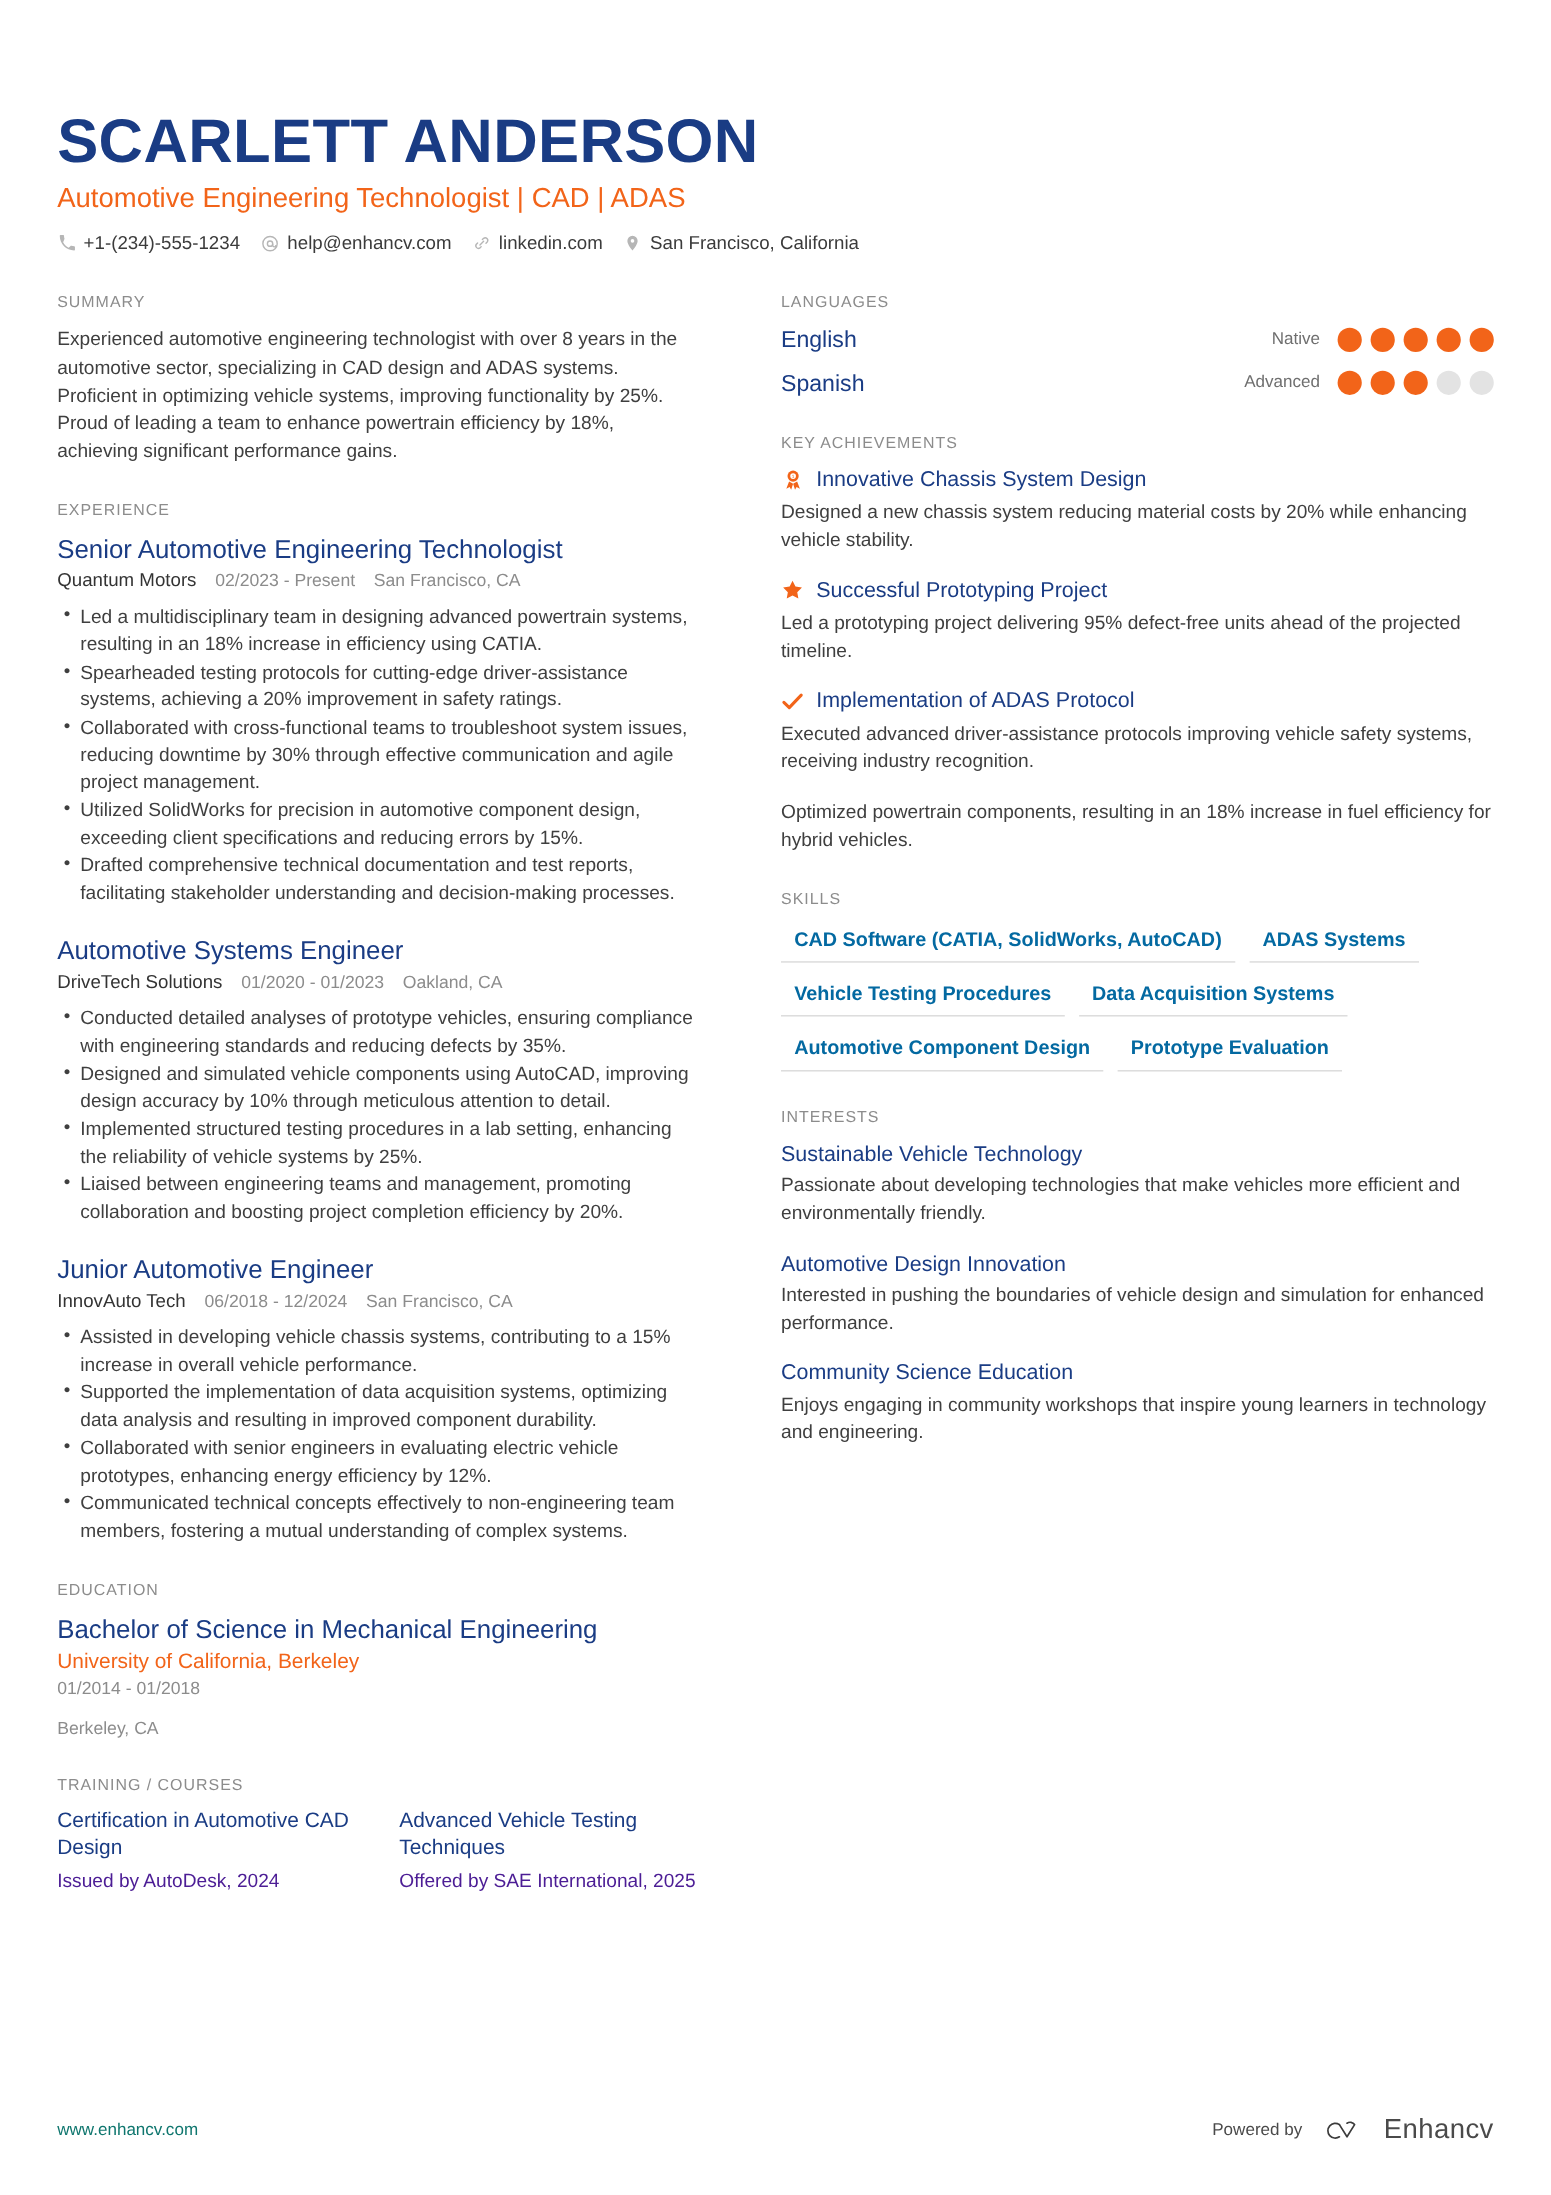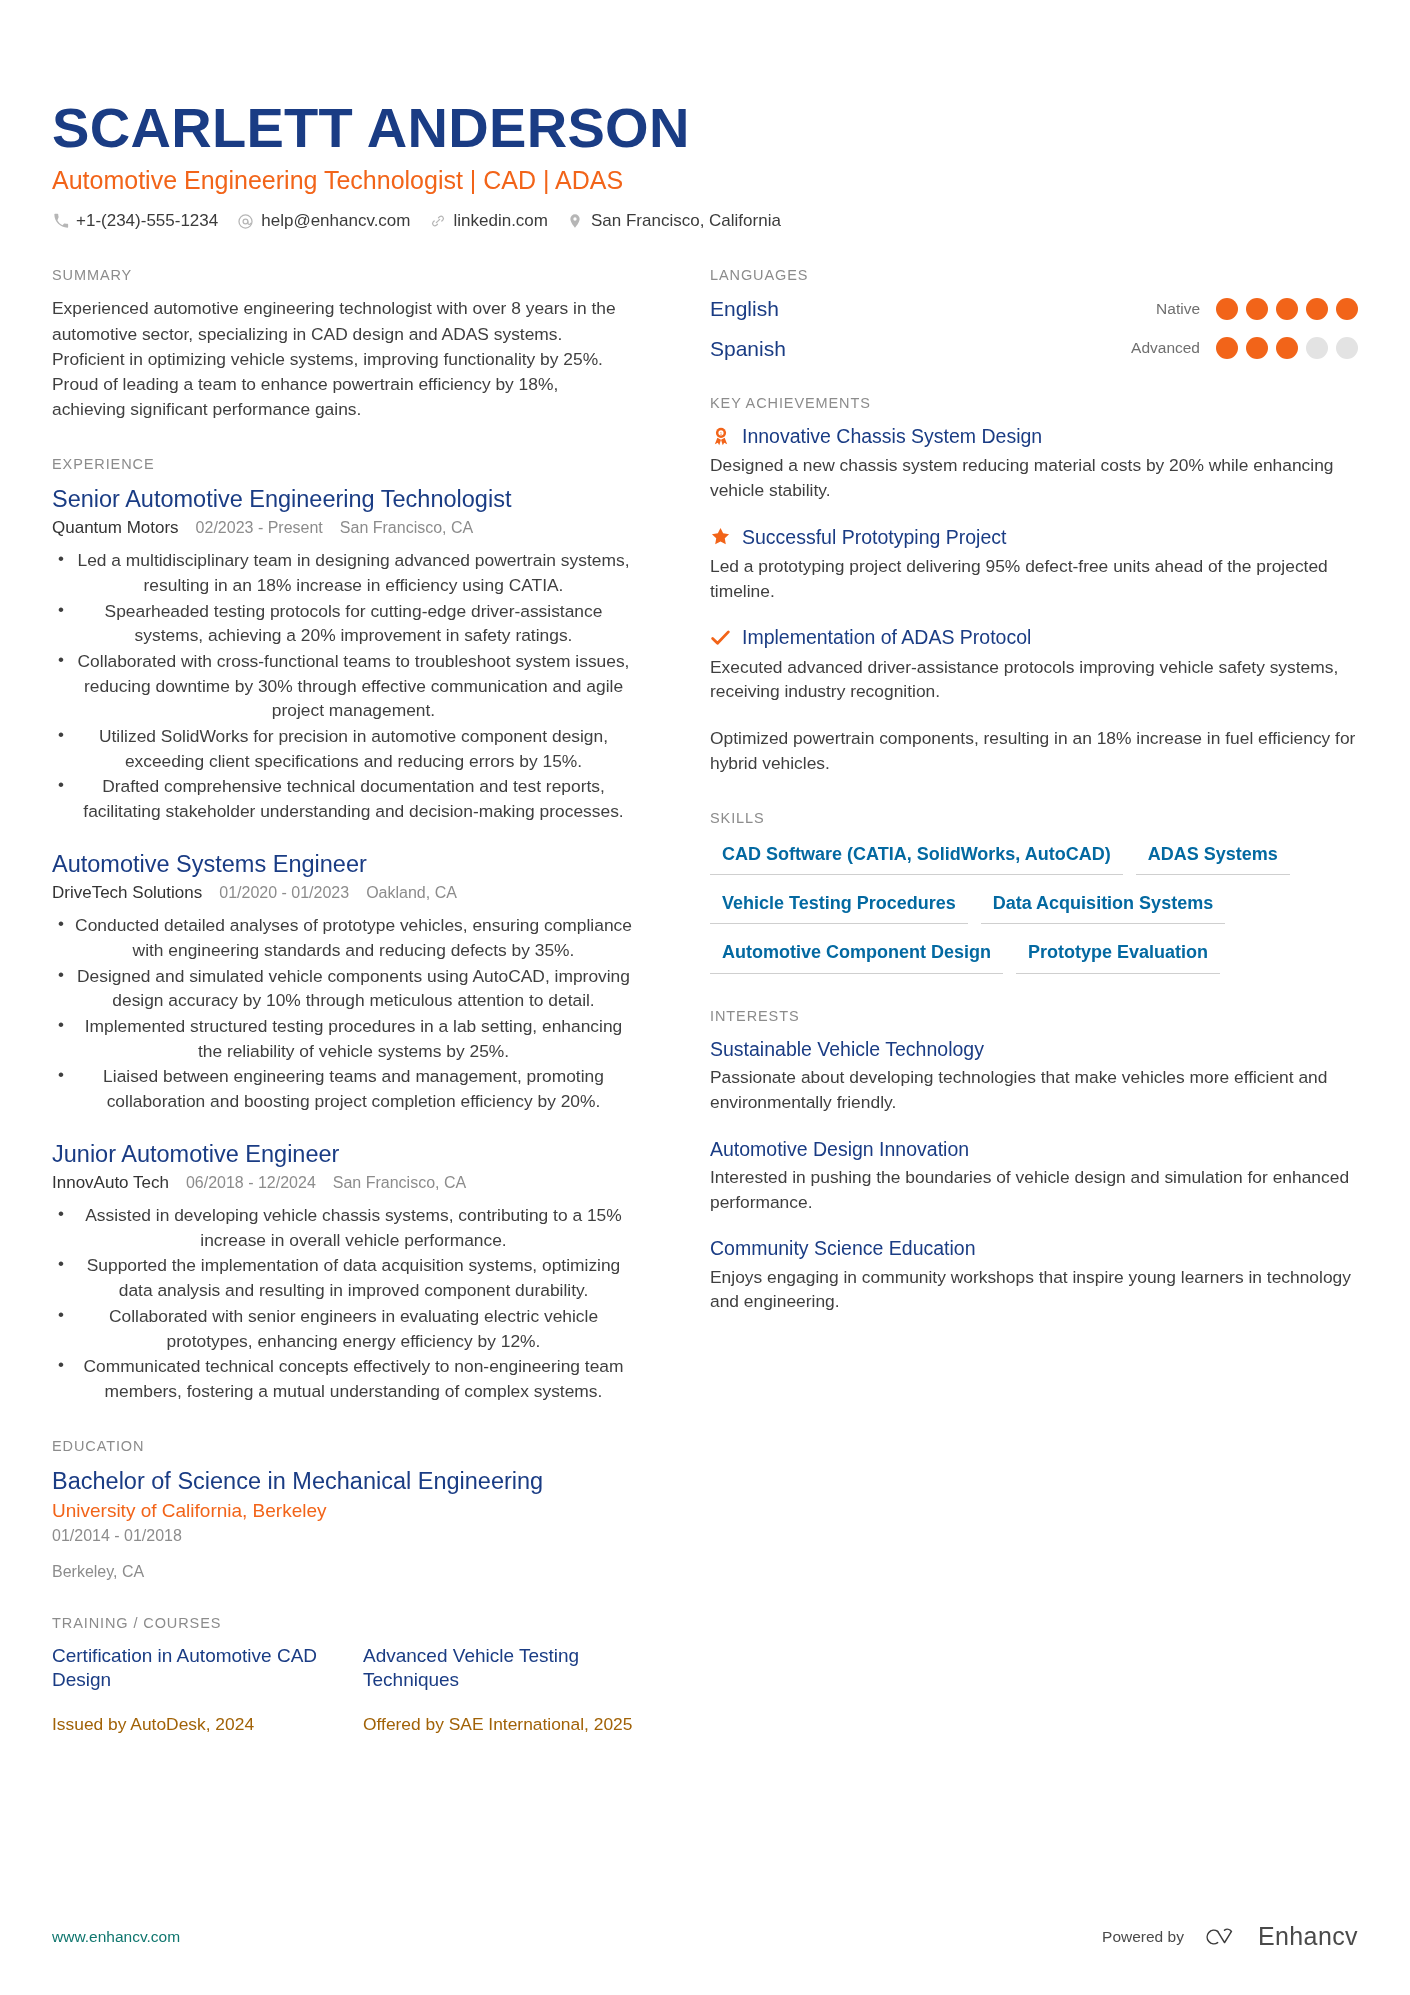--- a/index.html
+++ b/index.html
@@ -103,21 +103,20 @@
     margin-top: 3px;
     font-size: 17px;
     line-height: 1.35;
   }
   .job-company { color: #333333; }
   .job-dates, .job-loc { color: #8c8c8c; font-size: 16px; }
 
   ul.bullets {
     list-style: none;
     margin-top: 8px;
-    text-align: center;
   }
   ul.bullets li {
     position: relative;
     padding-left: 21px;
     font-size: 17.4px;
     line-height: 1.42;
     color: #3f3f3f;
     margin-bottom: 1px;
   }
   ul.bullets li::before {
@@ -153,22 +152,22 @@
   
   .course-grid { display: flex; gap: 40px; }
   .course { width: 300px; }
   .course-title {
     font-size: 19px;
     color: #1a3c84;
     line-height: 1.3;
   }
   .course-sub {
     font-size: 17.4px;
-    color: #a16207;
-    margin-top: 20px;
+    color: #4c1d95;
+    margin-top: 5px;
     line-height: 1.35;
   }
 
   
   .lang-row {
     display: flex;
     align-items: center;
     margin-bottom: 14px;
   }
   .lang-row:last-child { margin-bottom: 0; }

